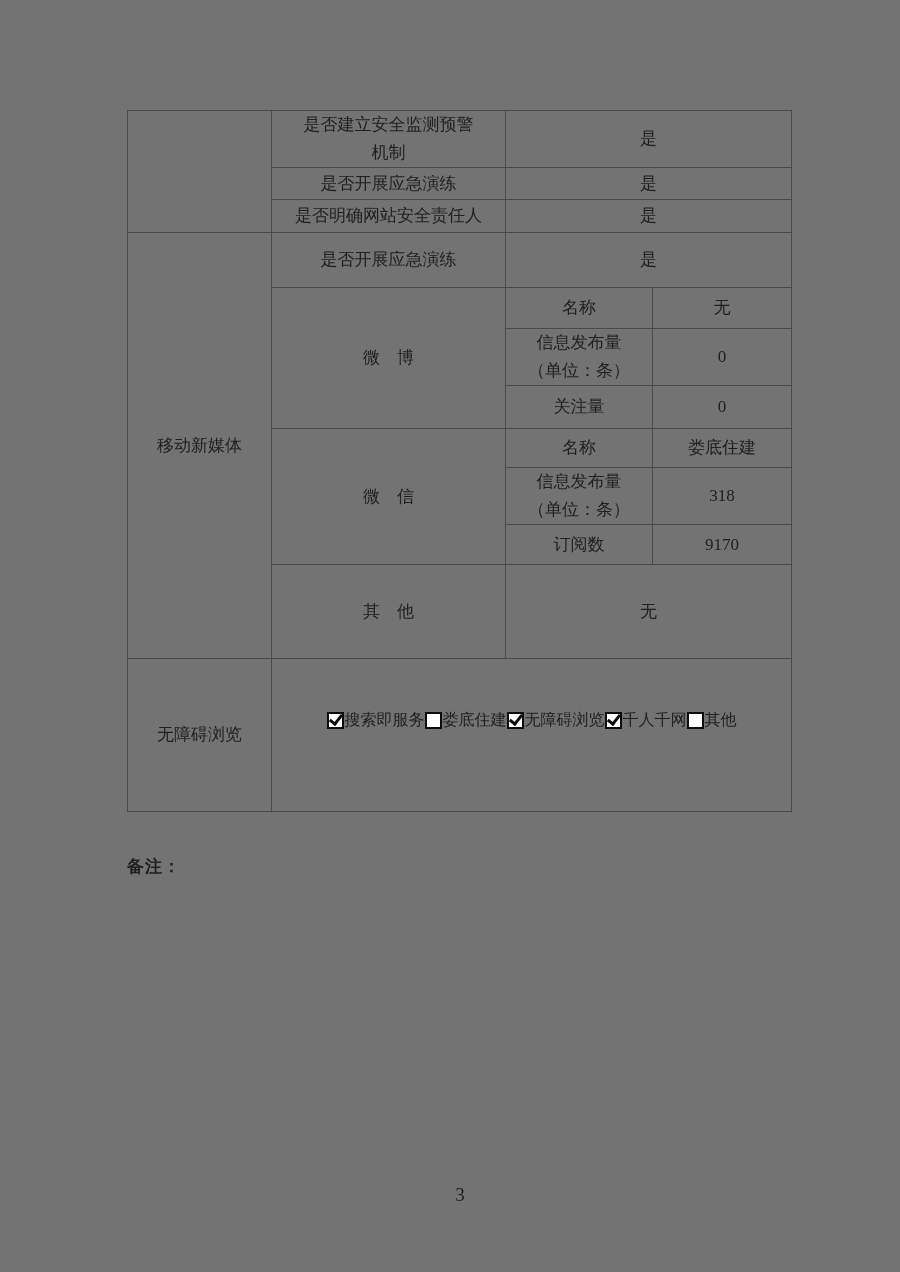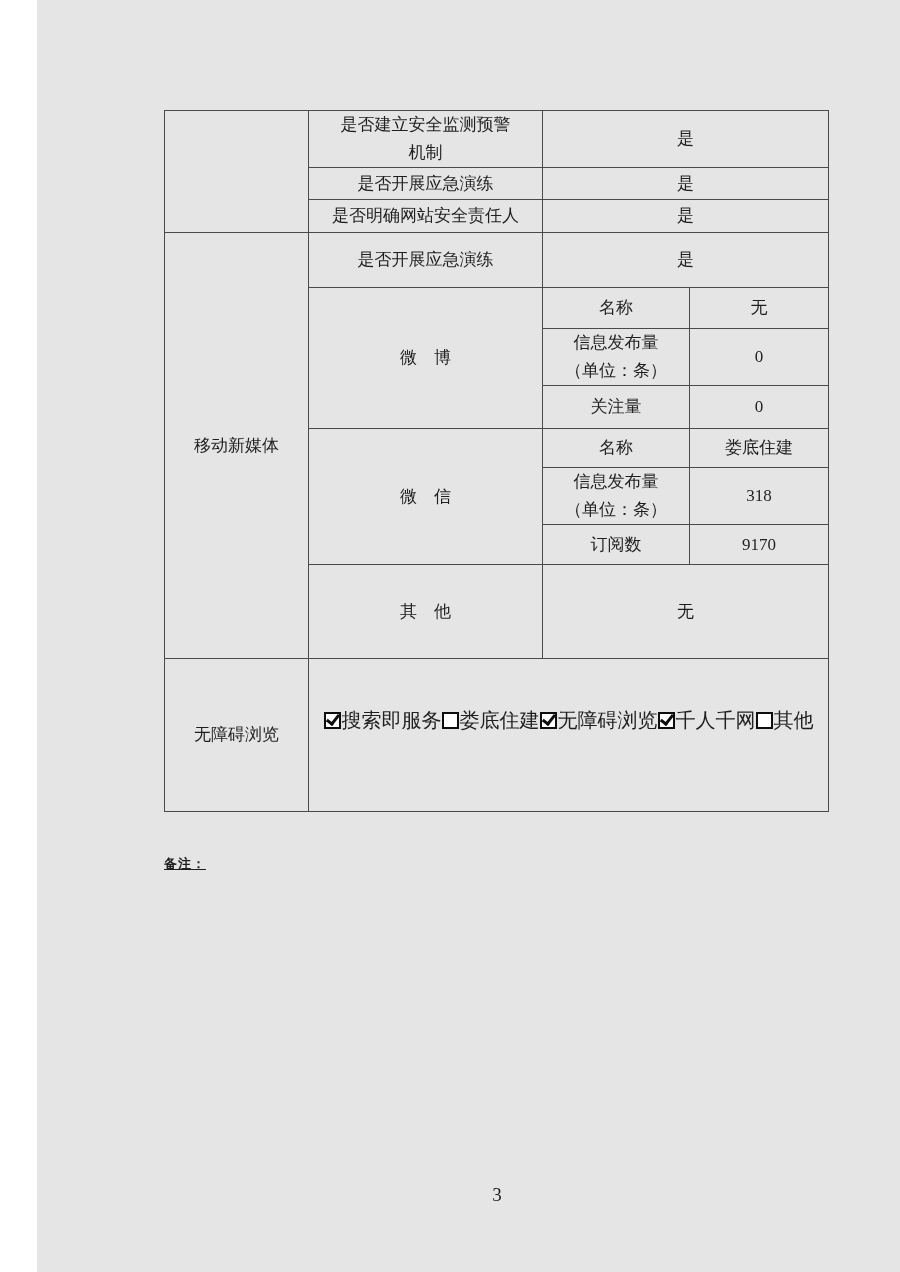--- a/index.html
+++ b/index.html
@@ -1,21 +1,21 @@
 <!DOCTYPE html>
 <html><head>
 <meta charset="utf-8">
 <style>
   html,body{margin:0;padding:0;}
   body{
     width:900px;height:1272px;background:#ffffff;position:relative;
     font-family:"Liberation Serif","DejaVu Serif",serif;
     color:#1f1f1f;
   }
-  .page{position:absolute;inset:0;background:#e5e5e5;margin-left:37px;}
+  .page{position:absolute;inset:0;background:#737373;}
   table.report{
     position:absolute;left:127px;top:110px;
     border-collapse:collapse;table-layout:fixed;
     width:664px;
   }
   table.report td{
     border:1px solid #4a4a4a;
     padding:0 4px;
     text-align:center;vertical-align:middle;
     font-size:17px;line-height:1.65;
@@ -23,35 +23,35 @@
   }
   .pre{white-space:pre-line;}
   
   .r1{height:54px}.r2{height:32px}.r3{height:33px}.r4{height:55px}
   .r5{height:41px}.r6{height:55px}.r7{height:43px}.r8{height:39px}
   .r9{height:53px}.r10{height:40px}.r11{height:94px}.r12{height:153px}
   
   .innov-content{
     display:flex;align-items:center;justify-content:center;
     transform:translateY(-15px);
-    white-space:nowrap;font-size:20px;
+    white-space:nowrap;font-size:16px;
   }
   .cb{
     position:relative;display:inline-block;box-sizing:border-box;
     width:17px;height:17px;border:2.5px solid #0d0d0d;background:#fff;
     vertical-align:-3px;margin-right:1px;
   }
   .cb.checked::after{
     content:"";position:absolute;left:3px;top:-2px;width:5px;height:10px;
     border-right:3px solid #0d0d0d;border-bottom:3px solid #0d0d0d;
     transform:rotate(38deg);
   }
   .remarks{
     position:absolute;left:127px;top:855px;
-    font-size:13px;font-weight:bold;letter-spacing:1px;text-decoration:underline;
+    font-size:17px;font-weight:bold;letter-spacing:1px;
   }
   .page-number{
     position:absolute;left:0;top:1184px;width:920px;
     text-align:center;font-size:19px;
   }
 </style>
 </head>
 <body>
 
 <div class="page">

